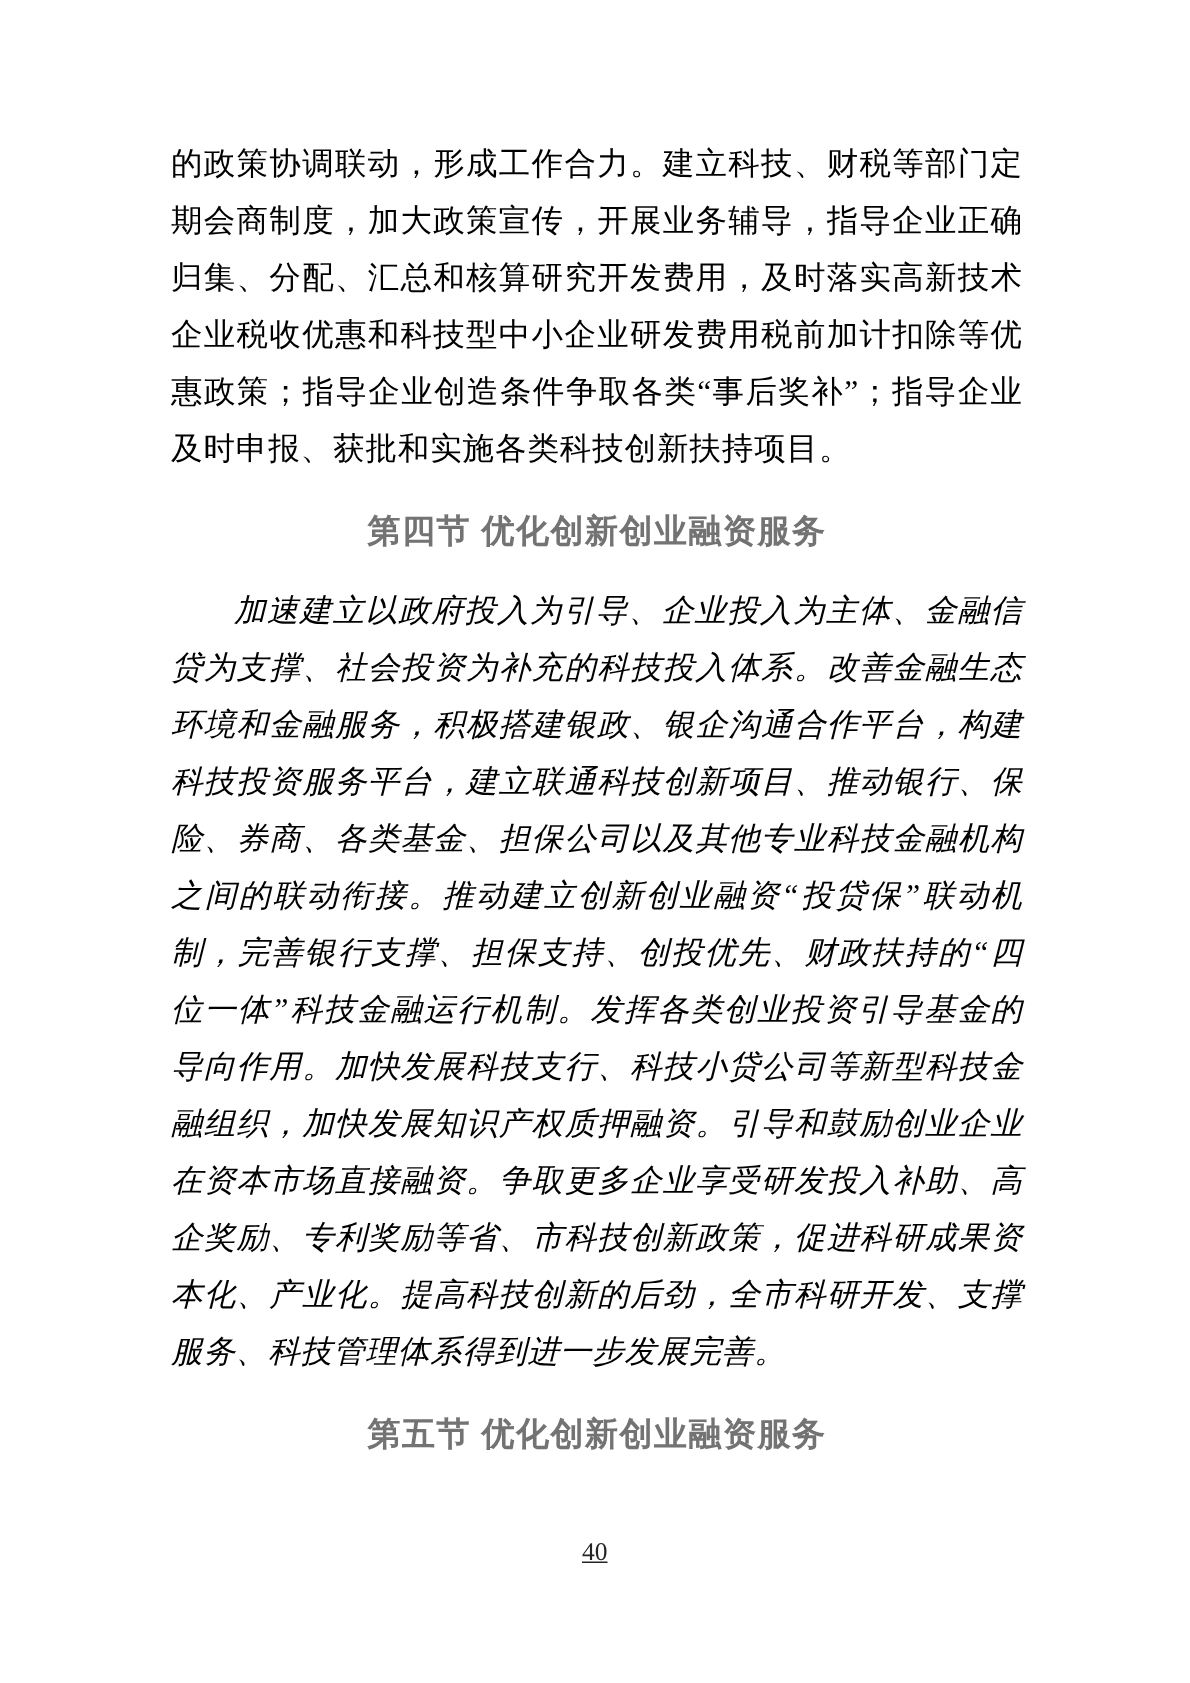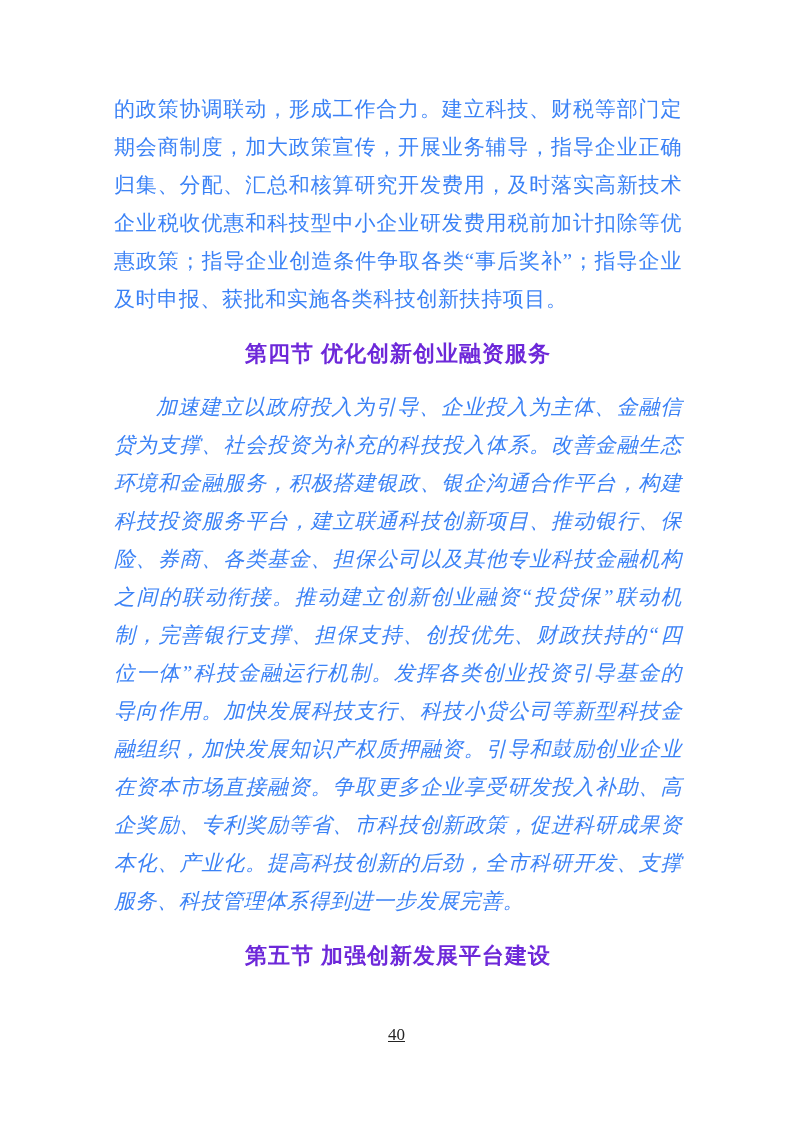--- a/index.html
+++ b/index.html
@@ -18,31 +18,31 @@
     left: 114px;
     top: 90px;
     width: 568px;
   }
   .para {
     font-size: 21px;
     line-height: 38px;
     text-align: justify;
     text-justify: inter-ideograph;
     letter-spacing: 0.6px;
-    color: #3b82f6;
+    color: #000000;
   }
   .para.indent { text-indent: 2em; font-style: italic; }
   .heading {
     font-size: 22px;
     font-weight: bold;
     text-align: center;
     line-height: 40px;
     margin: 16px 0 14px 0;
     letter-spacing: 1px;
-    color: #6d28d9;
+    color: #737373;
     font-family: "Liberation Sans", "DejaVu Sans", sans-serif;
   }
   .page-number {
     position: absolute;
     left: 0;
     right: 0;
     top: 1025px;
     text-align: center;
     font-size: 17px;
     color: #242424;
@@ -54,18 +54,18 @@
 <body>
 
 <div class="page">
   <div class="content">
     <p class="para">的政策协调联动，形成工作合力。建立科技、财税等部门定期会商制度，加大政策宣传，开展业务辅导，指导企业正确归集、分配、汇总和核算研究开发费用，及时落实高新技术企业税收优惠和科技型中小企业研发费用税前加计扣除等优惠政策；指导企业创造条件争取各类“事后奖补”；指导企业及时申报、获批和实施各类科技创新扶持项目。</p>
 
     <h2 class="heading">第四节 优化创新创业融资服务</h2>
 
     <p class="para indent">加速建立以政府投入为引导、企业投入为主体、金融信贷为支撑、社会投资为补充的科技投入体系。改善金融生态环境和金融服务，积极搭建银政、银企沟通合作平台，构建科技投资服务平台，建立联通科技创新项目、推动银行、保险、券商、各类基金、担保公司以及其他专业科技金融机构之间的联动衔接。推动建立创新创业融资“投贷保”联动机制，完善银行支撑、担保支持、创投优先、财政扶持的“四位一体”科技金融运行机制。发挥各类创业投资引导基金的导向作用。加快发展科技支行、科技小贷公司等新型科技金融组织，加快发展知识产权质押融资。引导和鼓励创业企业在资本市场直接融资。争取更多企业享受研发投入补助、高企奖励、专利奖励等省、市科技创新政策，促进科研成果资本化、产业化。提高科技创新的后劲，全市科研开发、支撑服务、科技管理体系得到进一步发展完善。</p>
 
-    <h2 class="heading">第五节 加强创新发展平台建设</h2>
+    <h2 class="heading">第五节 优化创新创业融资服务</h2>
 
   </div>
 
   <div class="page-number">40</div>
 </div>
 
 </body></html>

